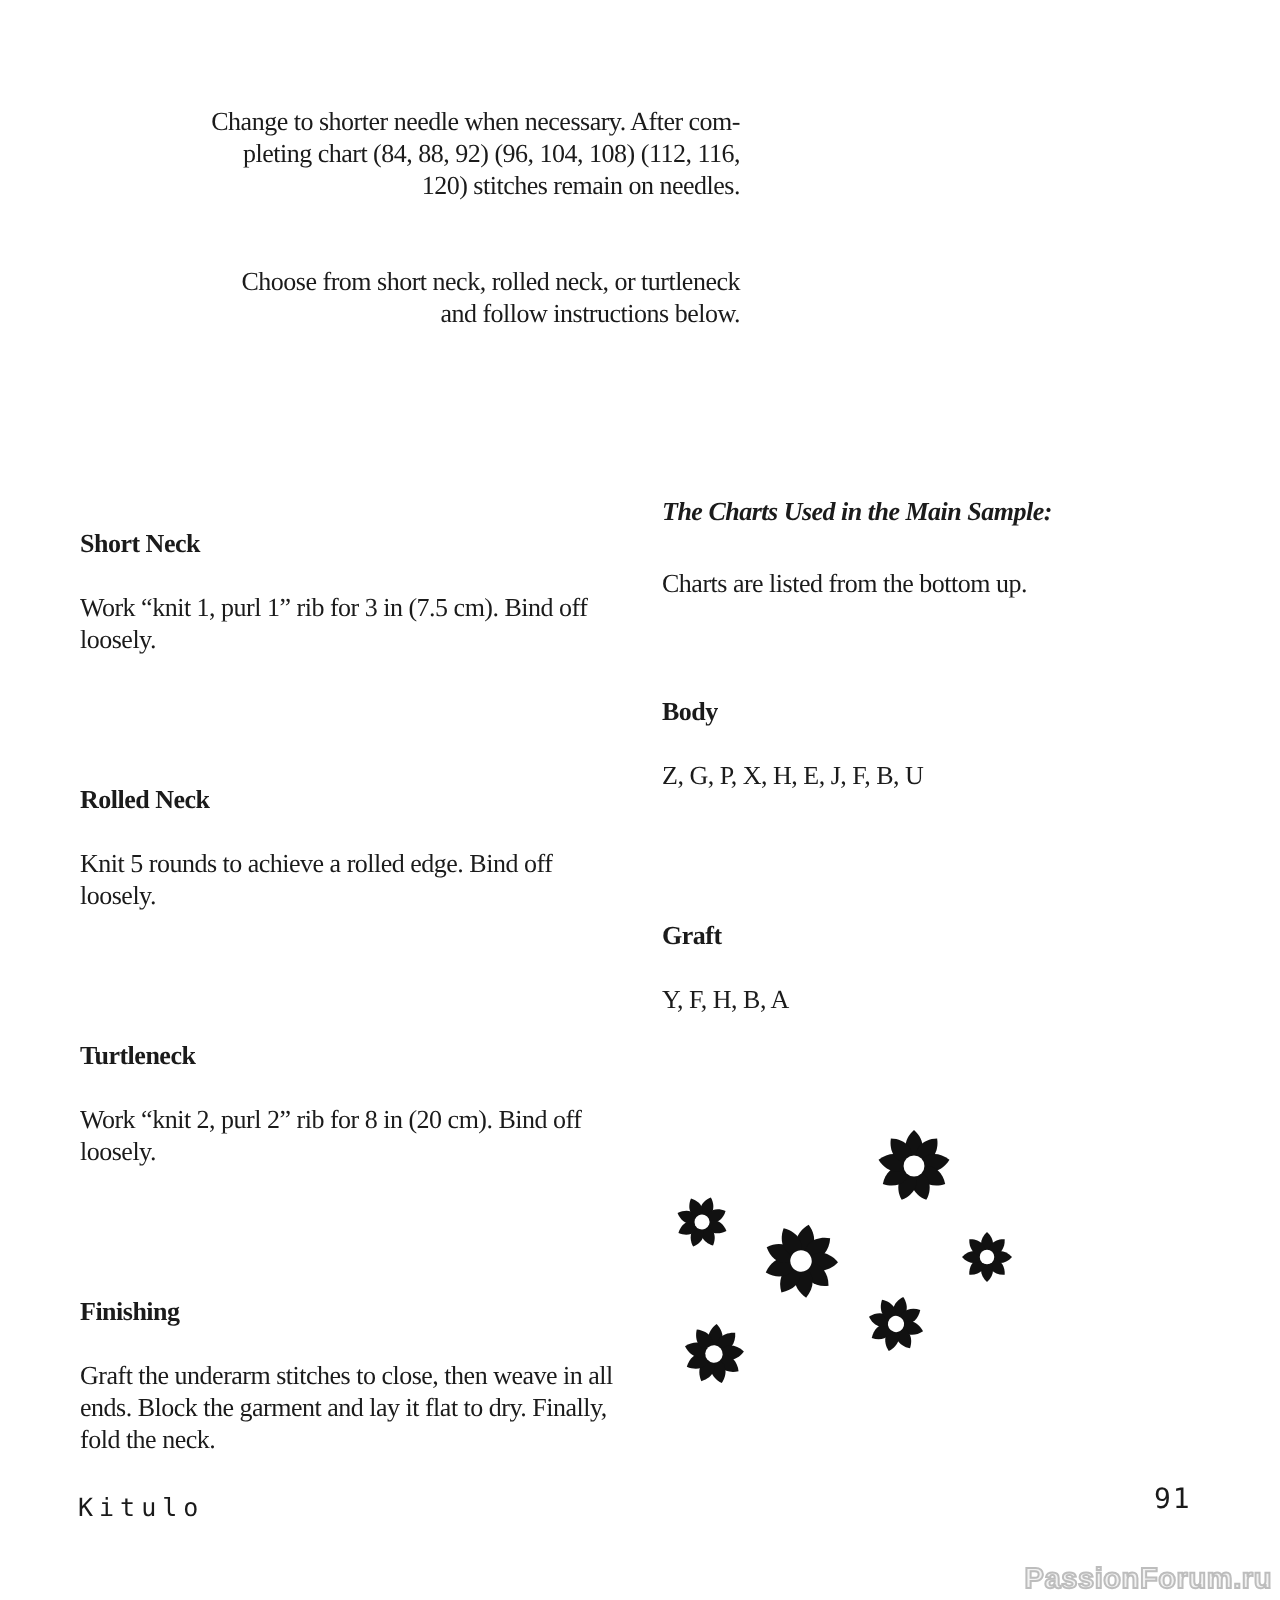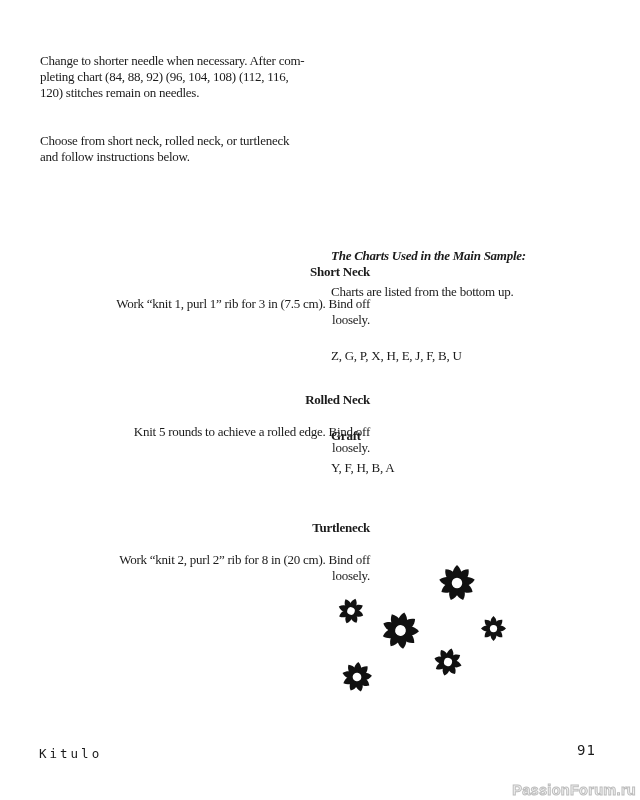--- a/index.html
+++ b/index.html
@@ -16,23 +16,23 @@
     width: 640px; height: 800px;
     background: #ffffff;
   }
   .textblock {
     position: absolute;
     font-size: 13px;
     line-height: 16px;
     letter-spacing: -0.25px;
     white-space: pre-line;
   }
-  .intro { left: 40px; top: 37px; width: 330px; }
+  .intro { left: 40px; top: 37px; width: 330px; text-align: right; }
   .intro p + p { margin-top: 16px; }
-  .col-left { left: 40px; top: 232px; width: 330px; text-align: right; }
+  .col-left { left: 40px; top: 232px; width: 330px; }
   .col-right { left: 331px; top: 232px; width: 300px; }
   .sec { margin-bottom: 16px; }
   .sec h3, .col-right h3 {
     font-size: 13px;
     font-weight: bold;
     line-height: 16px;
   }
   .col-right .rc-title { margin-bottom: 4px; font-style: italic; }
   .col-right .rc-subtitle { margin-bottom: 16px; }
   .chart-group { margin-bottom: 16px; }
@@ -79,26 +79,33 @@
     <div class="sec">
       <h3>Rolled Neck</h3>
       <p>Knit 5 rounds to achieve a rolled edge. Bind off
 loosely.</p>
     </div>
     <div class="sec">
       <h3>Turtleneck</h3>
       <p>Work “knit 2, purl 2” rib for 8 in (20 cm). Bind off
 loosely.</p>
     </div>
+    <div class="sec">
+      <h3>Finishing</h3>
+      <p>Graft the underarm stitches to close, then weave in all
+ends. Block the garment and lay it flat to dry. Finally,
+fold the neck.</p>
+    </div>
   </div>
 
   <div class="textblock col-right">
     <h3 class="rc-title">The Charts Used in the Main Sample:</h3>
     <p class="rc-subtitle">Charts are listed from the bottom up.</p>
     <div class="chart-group">
+      <h3>Body</h3>
       <p>Z, G, P, X, H, E, J, F, B, U</p>
     </div>
     <div class="chart-group">
       <h3>Graft</h3>
       <p>Y, F, H, B, A</p>
     </div>
   </div>
 
   <div class="flower-layer" id="flower-layer">
       <svg width="36" height="36" viewBox="-18 -18 36 36" style="position: absolute; left: 439px; top: 565px;">

